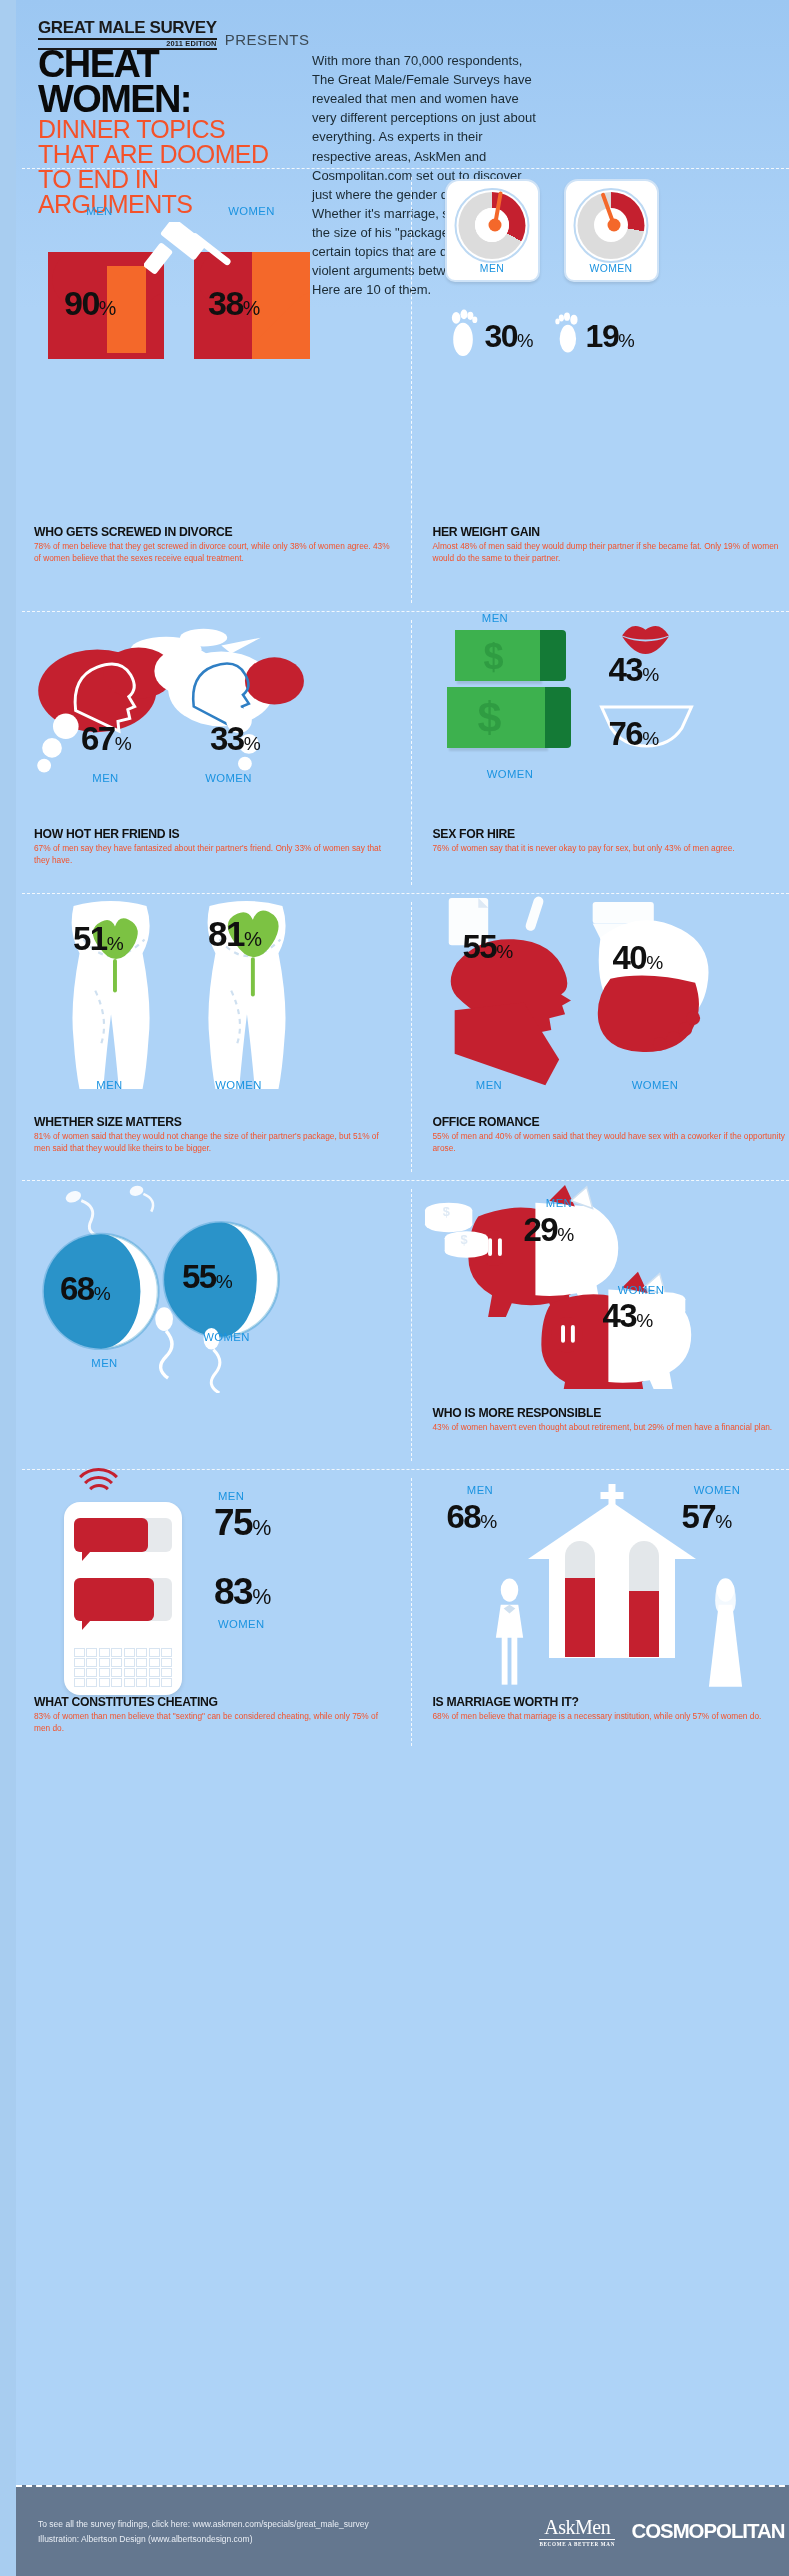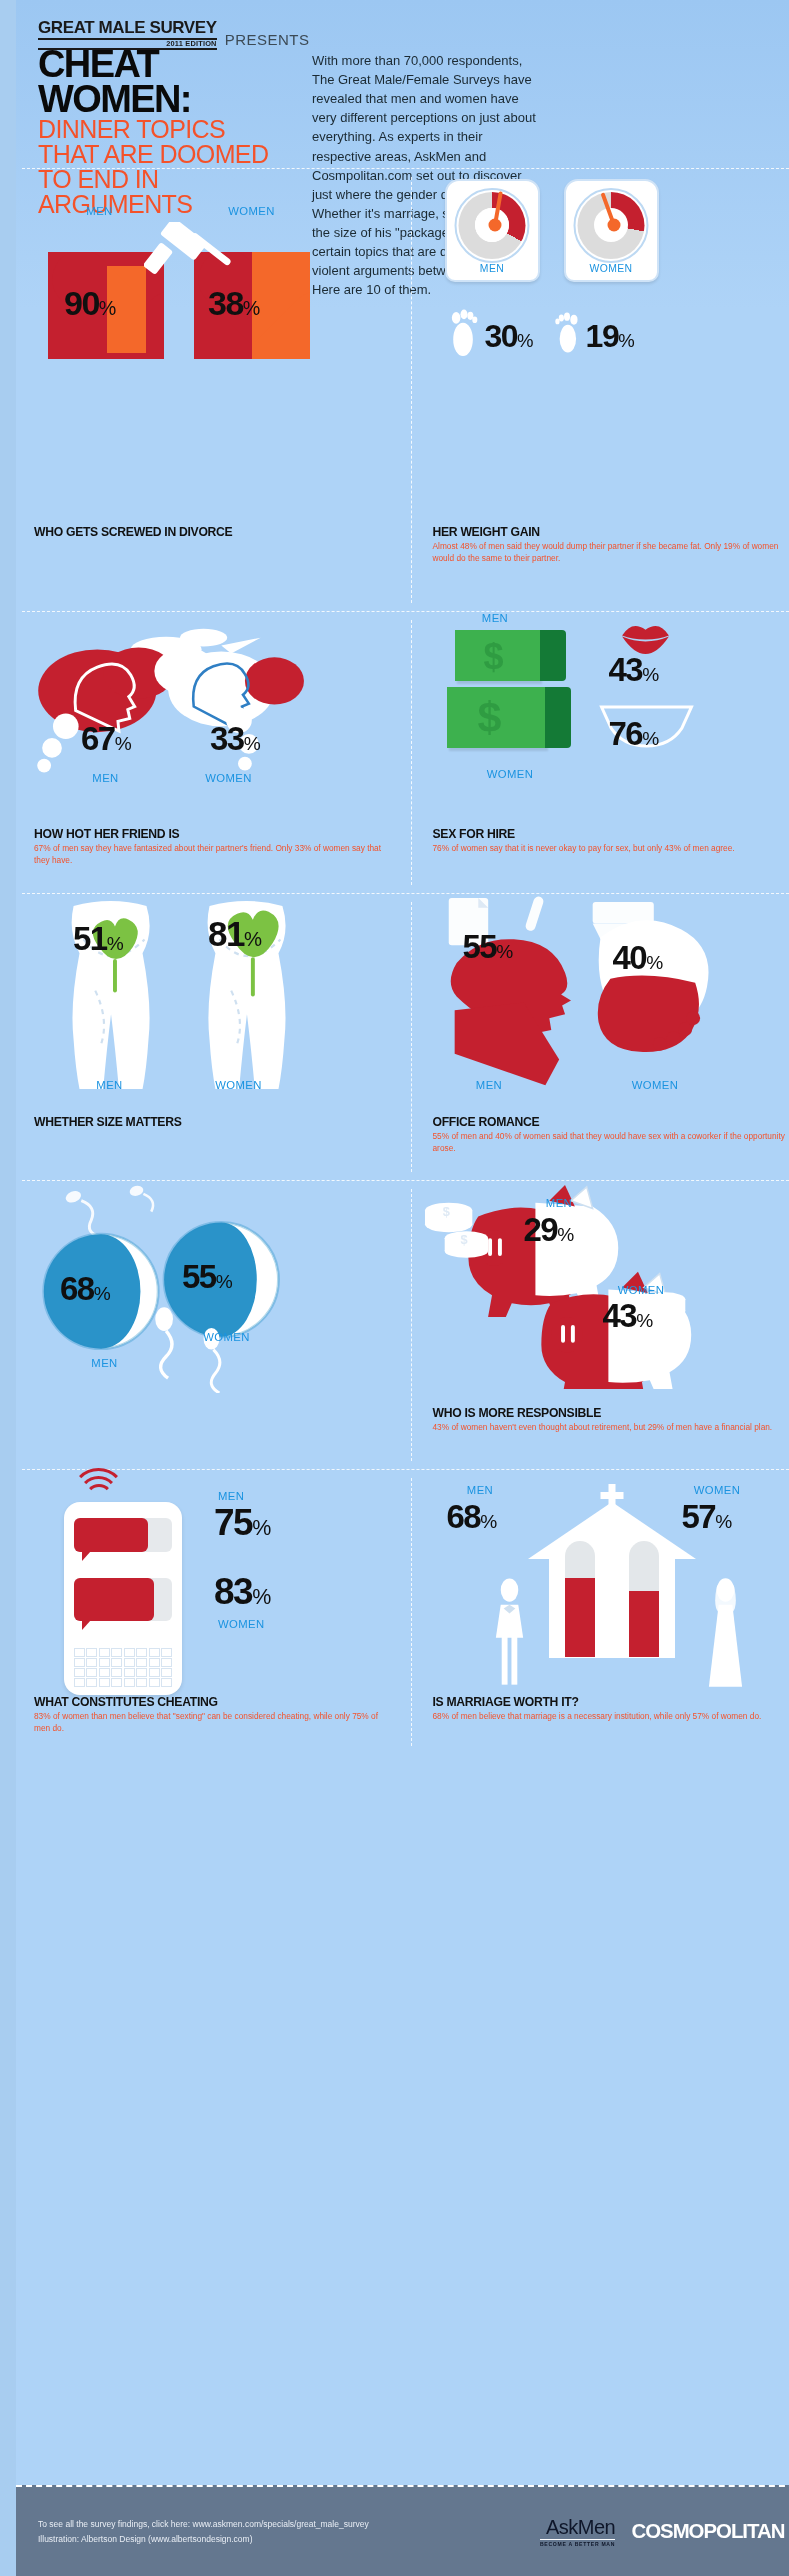--- a/index.html
+++ b/index.html
@@ -110,21 +110,21 @@
   .barwrap { position:absolute; width:30px; bottom:0; background:#e3e7ea; border-radius:15px 15px 0 0; overflow:hidden;}
   .barfill { position:absolute; bottom:0; width:100%; background:#c4202f; }
   .person { position:absolute; bottom:0; }
 
   
   .footer { position:absolute; bottom:0; left:0; width:789px; height:91px;
             background:#64778f; display:flex; align-items:center; padding:0 22px;
             border-top:2px dashed #fff; }
   .fcredit { font-size:8.5px; color:#e9eef5; line-height:1.7; flex:1; }
   .flogos { display:flex; align-items:center; gap:18px; }
-  .askmen { color:#0f172a; text-align:right; }
+  .askmen { color:#ffffff; text-align:center;font-family:Liberation Serif, serif; }
   .askmen .am1 { font-size:20px; letter-spacing:-0.5px; }
   .askmen .am2 { font-size:5.1px; font-weight:bold; letter-spacing:0.7px; border-top:1px solid #fff; padding-top:1.5px;}
   .cosmo { color:#fff; font-size:20px; font-weight:bold; letter-spacing:-1px; font-family:"Liberation Sans", sans-serif; transform:scaleX(1.02);}
 </style>
 </head>
 <body>
 
 <div class="page">
 
   <div class="header">
@@ -191,20 +191,21 @@
               <g fill="#ffffff">
                 <rect x="18" y="6" width="44" height="22" rx="3" transform="rotate(38 40 17)"></rect>
                 <rect x="6" y="22" width="16" height="30" rx="3" transform="rotate(38 14 37)"></rect>
                 <rect x="44" y="24" width="48" height="7" rx="3.5" transform="rotate(38 68 27)"></rect>
               </g>
             </svg>
           </div>
         </div>
         <div class="caption">
           <div class="cap-title">WHO GETS SCREWED IN DIVORCE</div>
+          <div class="cap-body">78% of men believe that they get screwed in divorce court, while only 38% of women agree.  43% of women believe that the sexes receive equal treatment.</div>
         </div>
       </div>
 
       <div class="cell right">
         <div class="art" style="height:350px; padding-top:10px">
           <div style="display:flex; gap:24px; padding-left:12px">
             <div class="scale">
               <div class="dialouter"></div>
               <div class="dial" style="background:conic-gradient(from 0deg,#c4202f 0deg 118deg,#dcdcdc 118deg 360deg)"></div>
               <div class="dialhole" style="top:44px"></div>
@@ -376,20 +377,21 @@
             <span>51</span><span class="sym">%</span>
           </div>
           <div class="pct" style="position:absolute;left:174px;top:22px;font-size:35px">
             <span>81</span><span class="sym">%</span>
           </div>
           <div class="lbl" style="position:absolute;left:41px;top:185px;width:69px">MEN</div>
           <div class="lbl" style="position:absolute;left:160px;top:185px;width:89px">WOMEN</div>
         </div>
         <div class="caption">
           <div class="cap-title">WHETHER SIZE MATTERS</div>
+          <div class="cap-body">81% of women said that they would not change the size of their partner's package, but 51% of men said that they would like theirs to be bigger.</div>
         </div>
       </div>
 
       <div class="cell right">
         <div class="art" style="height:215px;position:relative">
           <svg width="355" height="207" viewBox="0 0 360 210" style="position:absolute;left:-6px;top:0">
             <g fill="#ffffff" opacity=".96">
               <rect x="22" y="4" width="40" height="48" rx="3"></rect>
               <path d="M52 4 l10 10 h-10z" fill="#dfeaf5"></path>
               <rect x="104" y="2" width="10" height="36" rx="5" transform="rotate(18 109 20)"></rect>

